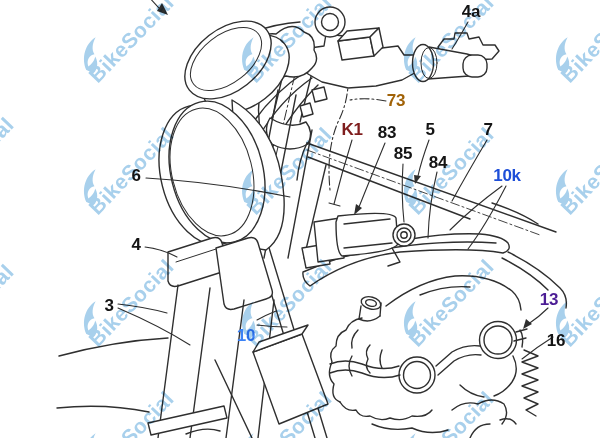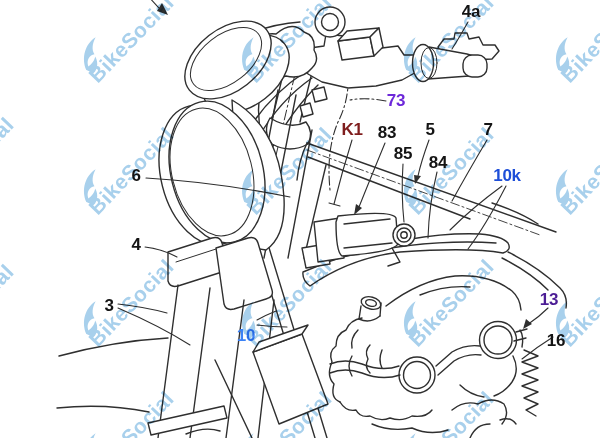--- a/index.html
+++ b/index.html
@@ -216,21 +216,21 @@
       <path d="M257,320 Q266,315 276,311"></path>
       <path d="M257,325 Q272,327 287,327"></path>
       <path d="M548,308 Q539,317 527,325"></path>
       <polygon points="523,329 532,324 526,319" fill="#2f2f2f" stroke="none"></polygon>
       <path d="M553,337 Q537,347 522,359"></path>
     </g>
   </svg>
 
   <div class="labels">
       <div class="ref-label" style="left: 471px; top: 12px; color: rgb(20, 20, 20);">4a</div>
-      <div class="ref-label" style="left: 396px; top: 101px; color: #6d28d9;">73</div>
+      <div class="ref-label" style="left: 396px; top: 101px; color: #a16207;">73</div>
       <div class="ref-label" style="left: 352px; top: 130px; color: #7f1d1d;">K1</div>
       <div class="ref-label" style="left: 387px; top: 133px; color: rgb(20, 20, 20);">83</div>
       <div class="ref-label" style="left: 430px; top: 130px; color: rgb(20, 20, 20);">5</div>
       <div class="ref-label" style="left: 403px; top: 154px; color: rgb(20, 20, 20);">85</div>
       <div class="ref-label" style="left: 438px; top: 163px; color: rgb(20, 20, 20);">84</div>
       <div class="ref-label" style="left: 488px; top: 130px; color: rgb(20, 20, 20);">7</div>
       <div class="ref-label" style="left: 507px; top: 176px; color: #1d4ed8;">10k</div>
       <div class="ref-label" style="left: 136px; top: 176px; color: rgb(20, 20, 20);">6</div>
       <div class="ref-label" style="left: 136px; top: 245px; color: rgb(20, 20, 20);">4</div>
       <div class="ref-label" style="left: 109px; top: 306px; color: rgb(20, 20, 20);">3</div>

